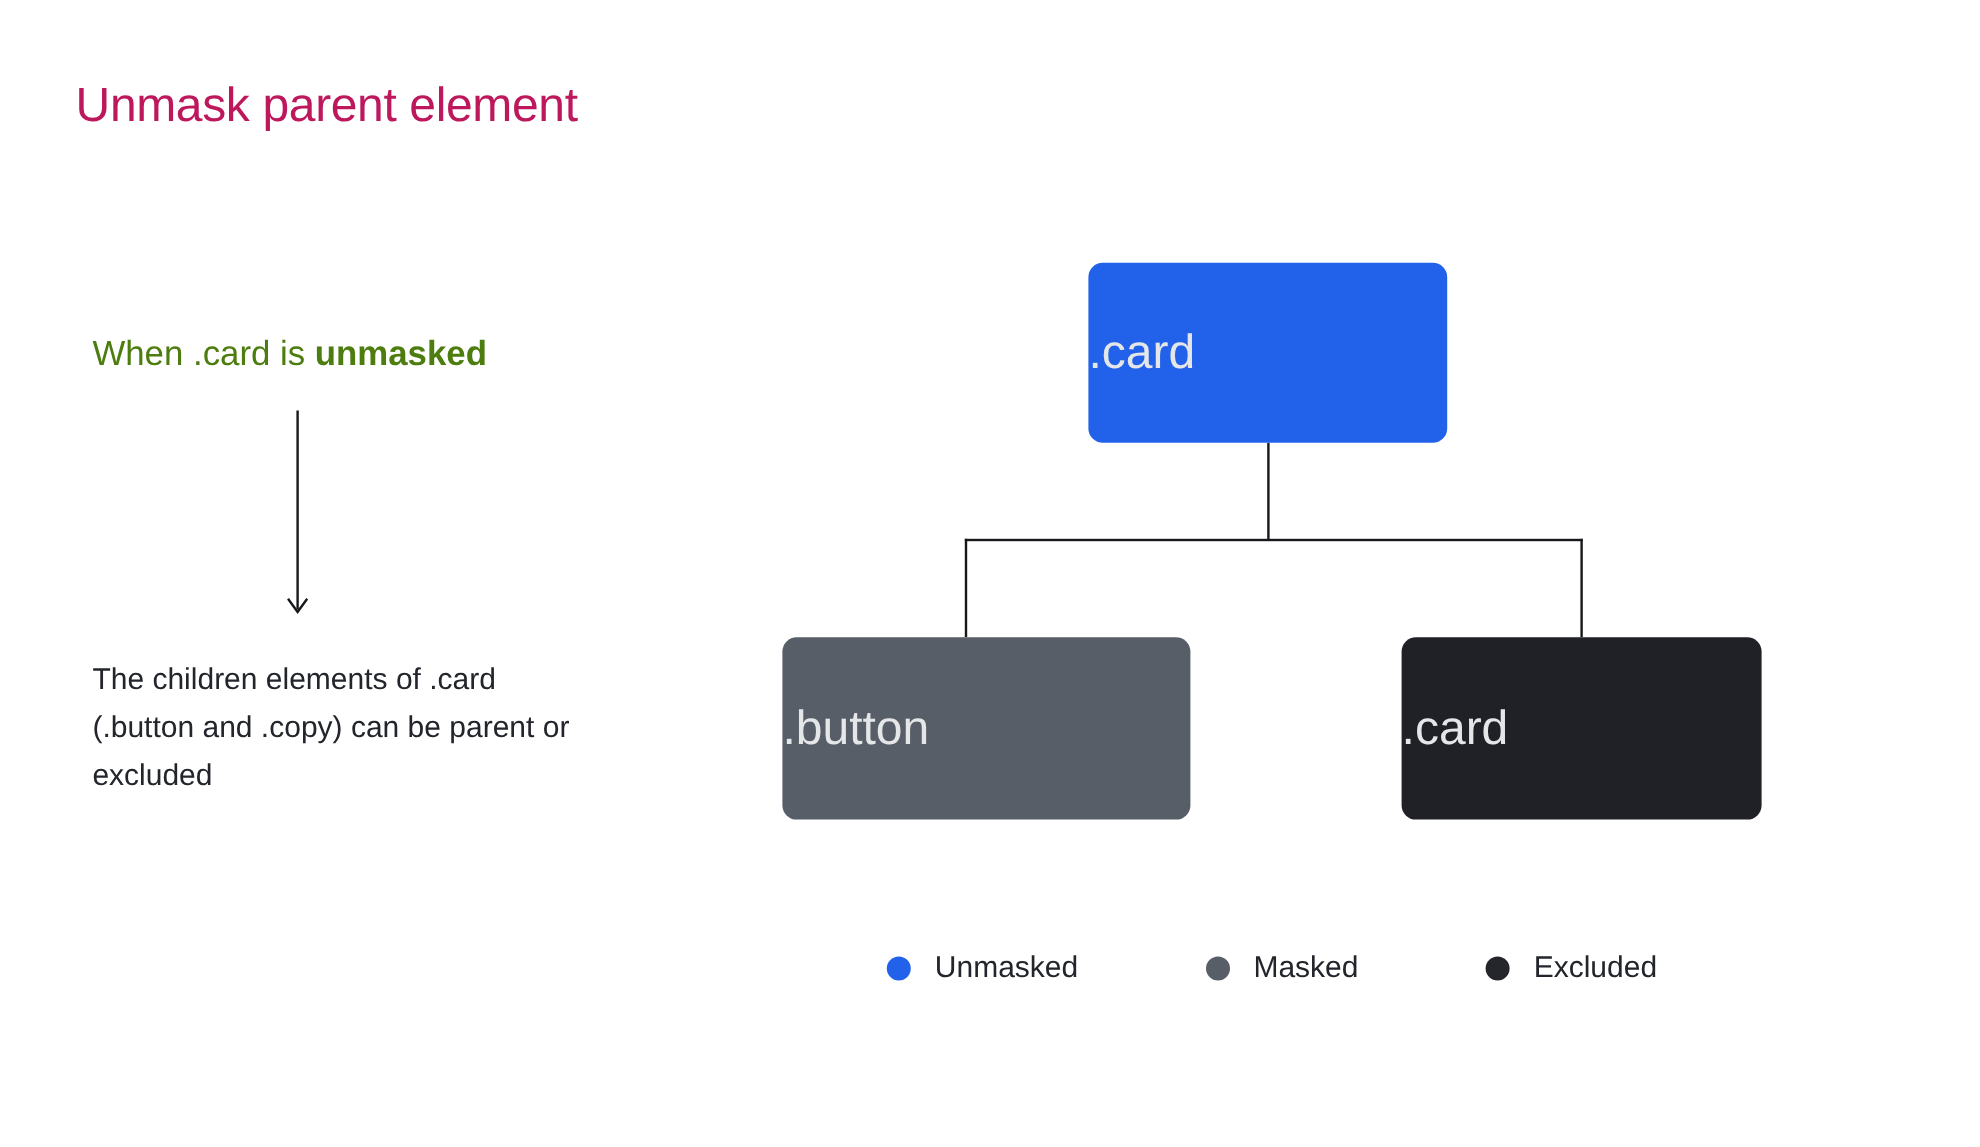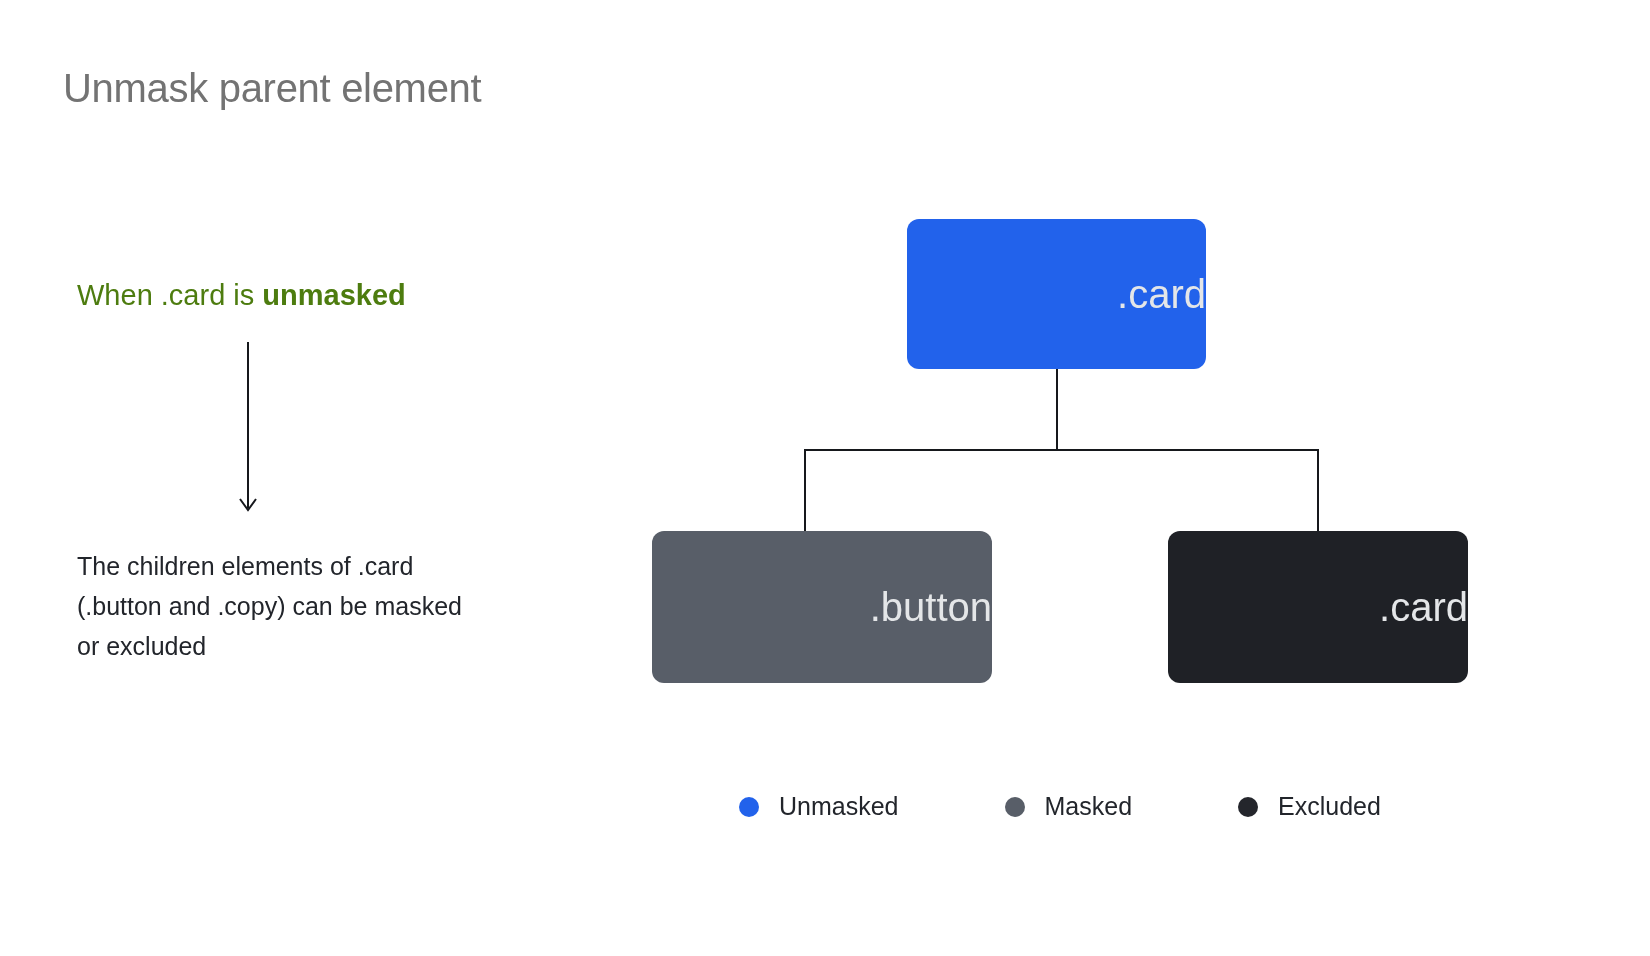--- a/index.html
+++ b/index.html
@@ -15,21 +15,21 @@
     background: #ffffff;
     overflow: hidden;
   }
   .title {
     position: absolute;
     left: 63px;
     top: 66px;
     font-size: 40px;
     font-weight: 400;
     letter-spacing: -0.3px;
-    color: #737373;
+    color: #be185d;
     white-space: nowrap;
   }
   .lead {
     position: absolute;
     left: 77px;
     top: 279px;
     font-size: 29px;
     line-height: 32px;
     color: #4d7c0f;
     white-space: nowrap;
@@ -47,21 +47,21 @@
     width: 400px;
     font-size: 25px;
     line-height: 40px;
     color: #22252b;
   }
   .node {
     position: absolute;
     border-radius: 12px;
     display: flex;
     align-items: center;
-    justify-content: flex-end;
+    justify-content: flex-start;
     font-size: 40px;
     font-weight: 400;
     color: #e4e6e8;
   }
   .node-card   { left: 907px;  top: 219px; width: 299px; height: 150px; }
   .node-button { left: 652px;  top: 531px; width: 340px; height: 152px; }
   .node-copy   { left: 1168px; top: 531px; width: 300px; height: 152px; }
   .conn { position: absolute; background: #16181c; }
   .conn-parent-stem { left: 1056px; top: 369px; width: 2px;   height: 81px; }
   .conn-elbow       { left: 804px;  top: 449px; width: 515px; height: 2px;  }
@@ -101,21 +101,21 @@
 
   <div class="lead">
     <span>When .card is </span><b>unmasked</b>
   </div>
 
   <svg class="down-arrow" width="24" height="176" viewBox="0 0 24 176">
     <line x1="12" y1="2" x2="12" y2="168" stroke="#16181c" stroke-width="2"></line>
     <polyline points="4,159 12,170 20,159" fill="none" stroke="#16181c" stroke-width="2"></polyline>
   </svg>
 
-  <div class="desc">The children elements of .card (.button and .copy) can be masked or excluded</div>
+  <div class="desc">The children elements of .card (.button and .copy) can be parent or excluded</div>
 
   <div class="conn conn-parent-stem"></div>
   <div class="conn conn-elbow"></div>
   <div class="conn conn-left-drop"></div>
   <div class="conn conn-right-drop"></div>
 
   <div class="node node-card" style="background-color: rgb(34, 98, 235);">
     <span>.card</span>
   </div>
 

